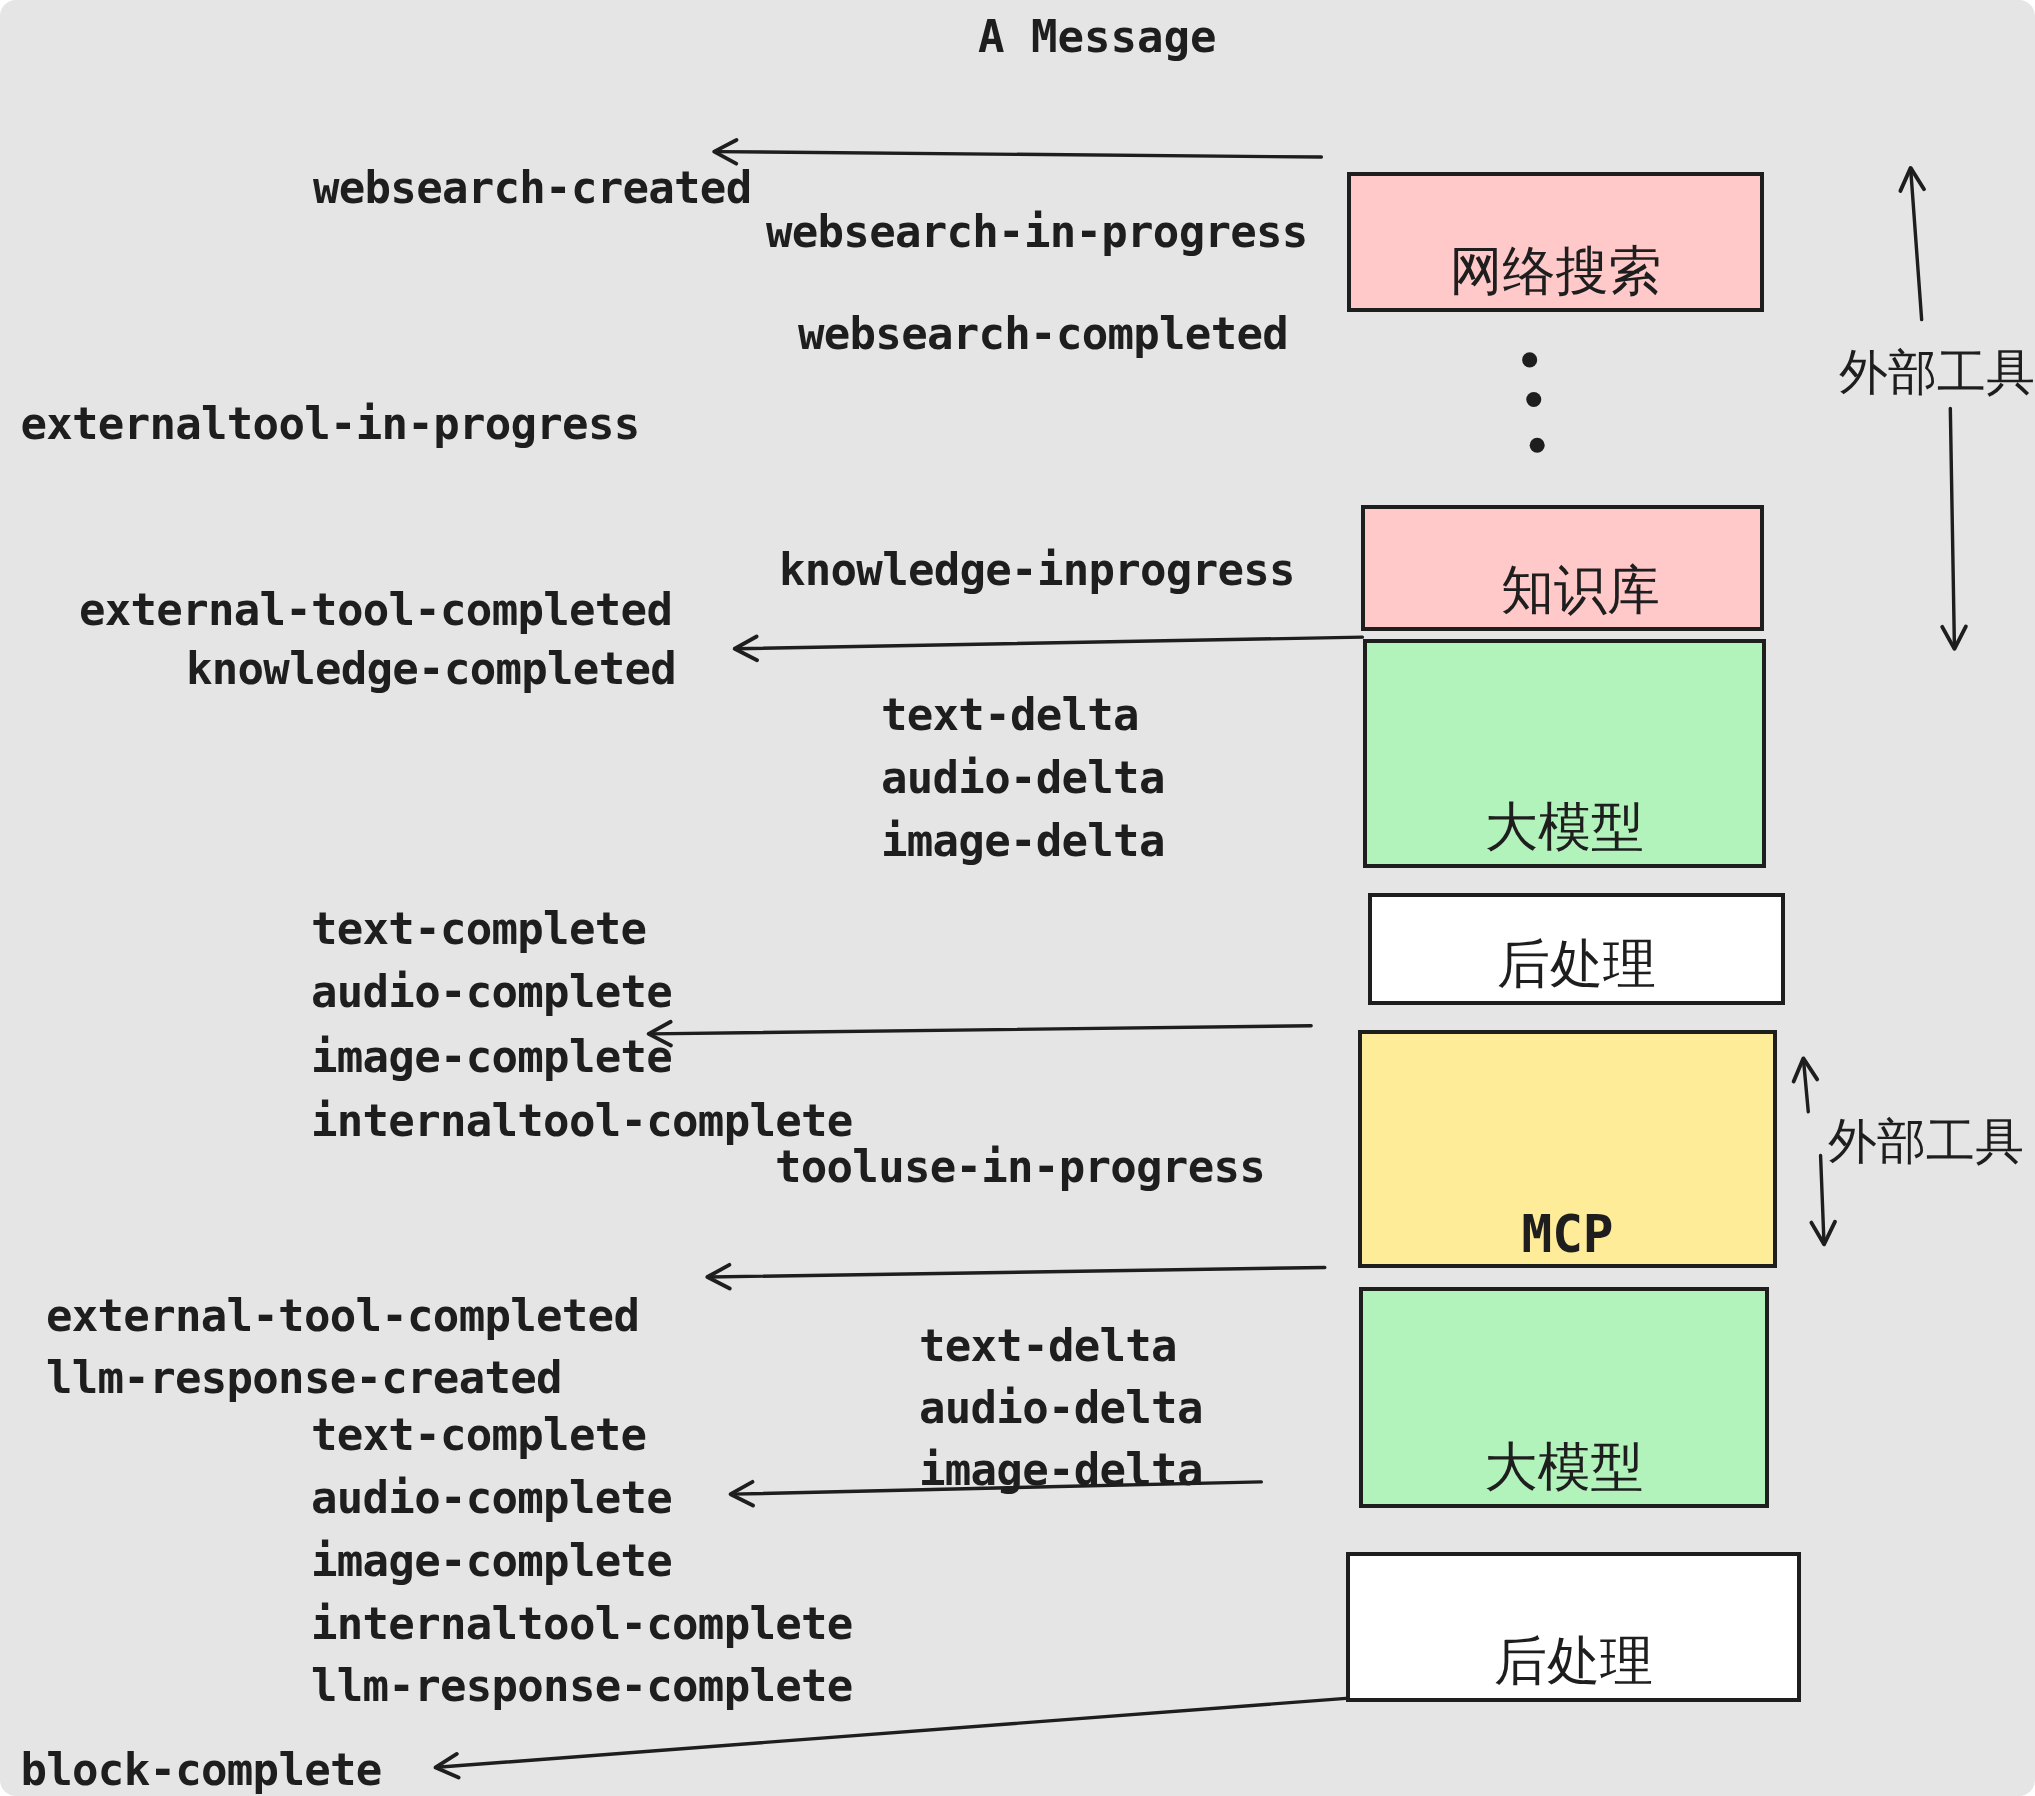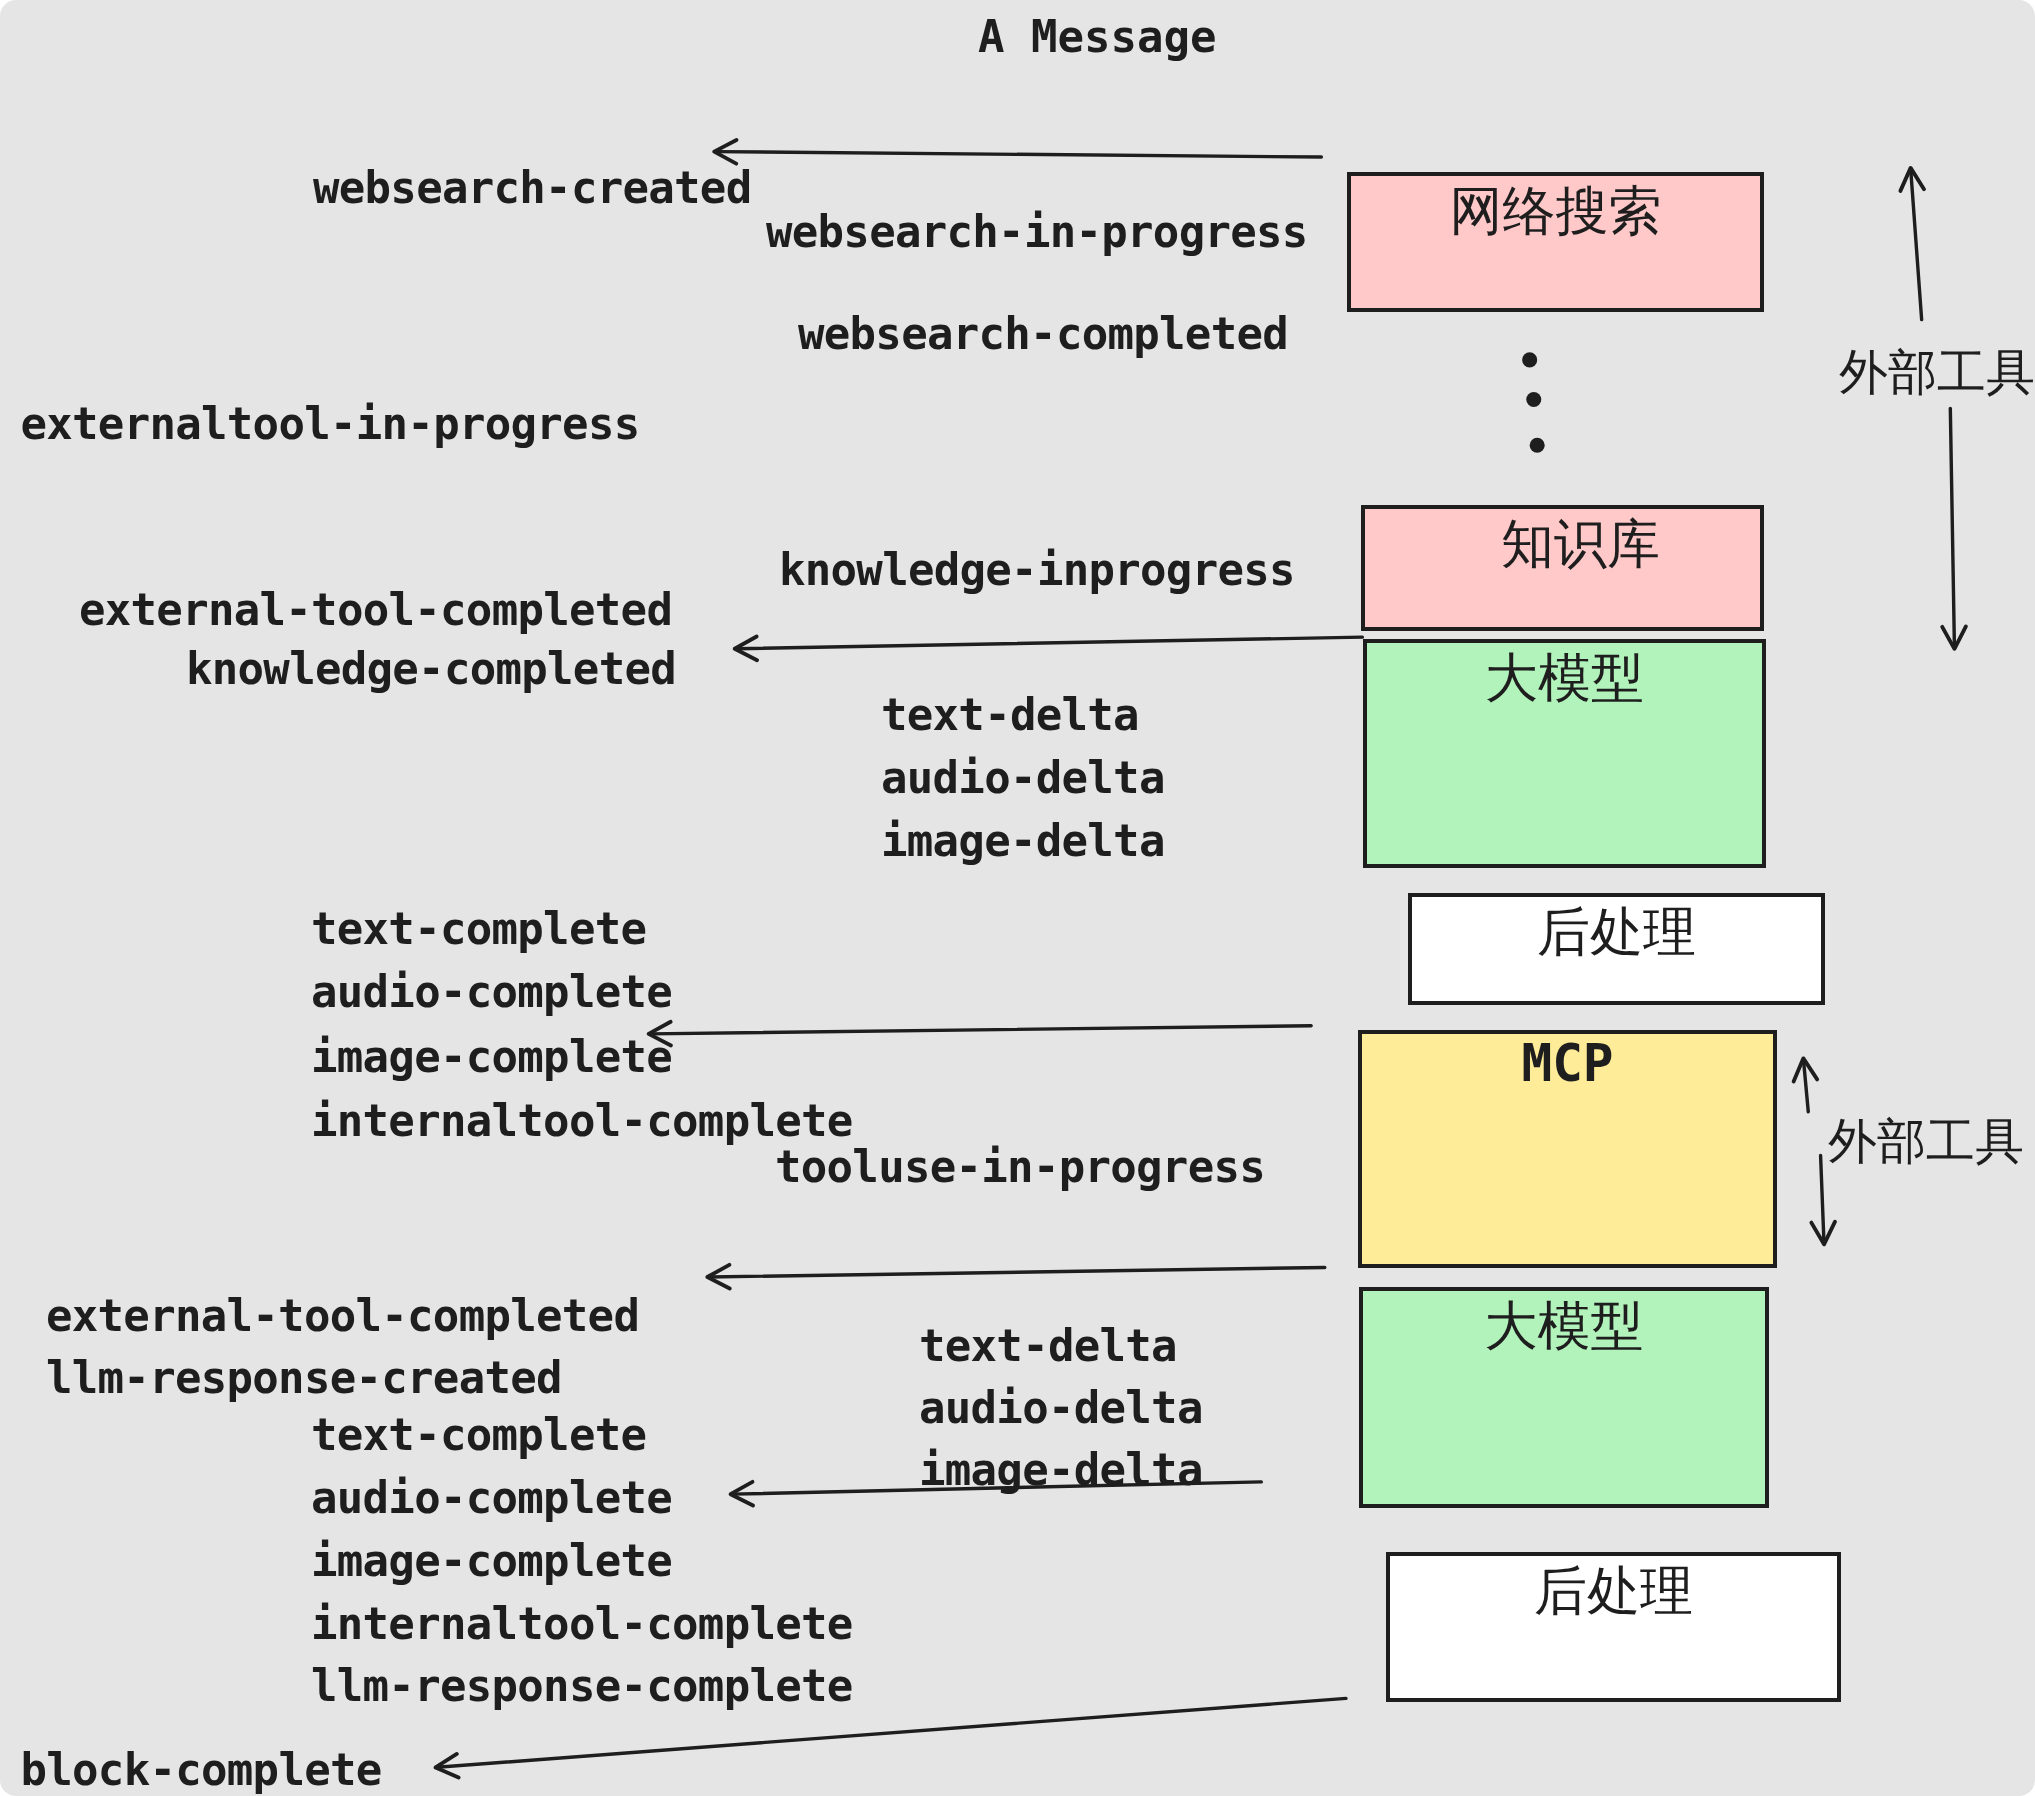--- a/index.html
+++ b/index.html
@@ -4,26 +4,26 @@
 <style>
   html,body{margin:0;padding:0;background:#ffffff;}
   .canvas{position:relative;width:2035px;height:1796px;background:#e5e5e5;overflow:hidden;
           font-family:"DejaVu Sans Mono", monospace;color:#1e1e1e;border-radius:16px;}
   .overlay{position:absolute;left:0;top:0;width:2035px;height:1796px;}
   .title{position:absolute;left:978px;top:11px;font:700 44px "DejaVu Sans Mono", monospace;
          white-space:nowrap;}
   .ev{position:absolute;font:600 44px "DejaVu Sans Mono", monospace;line-height:1.1;
       white-space:nowrap;letter-spacing:-0.7px;}
   .bx{position:absolute;border:4.1px solid #1e1e1e;box-sizing:border-box;display:flex;
-      align-items:flex-start;justify-content:center;
+      align-items:flex-end;justify-content:center;
       font:400 53px "DejaVu Sans", "Liberation Sans", sans-serif;}
   .bx.pink{background:#ffc9c9;}
   .bx.green{background:#b2f2bb;}
   .bx.yellow{background:#ffec99;}
-  .bx.white{background:#ffffff;margin-left:40px;}
+  .bx.white{background:#ffffff;}
   .bx .mcp-label{font:700 51px "DejaVu Sans Mono", monospace;}
   .cjk{position:absolute;font:400 49px "DejaVu Sans", "Liberation Sans", sans-serif;
        white-space:nowrap;}
 </style>
 </head>
 <body>
 
 <div class="canvas">
 
   <svg class="overlay" viewBox="0 0 2980 2630" xmlns="http://www.w3.org/2000/svg">

